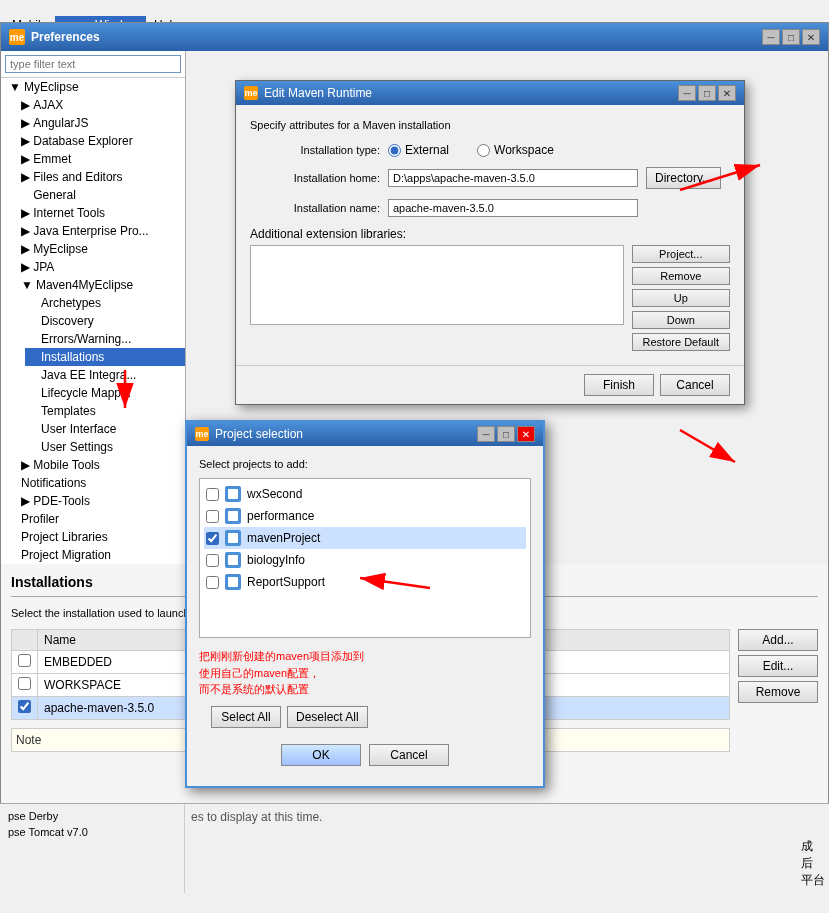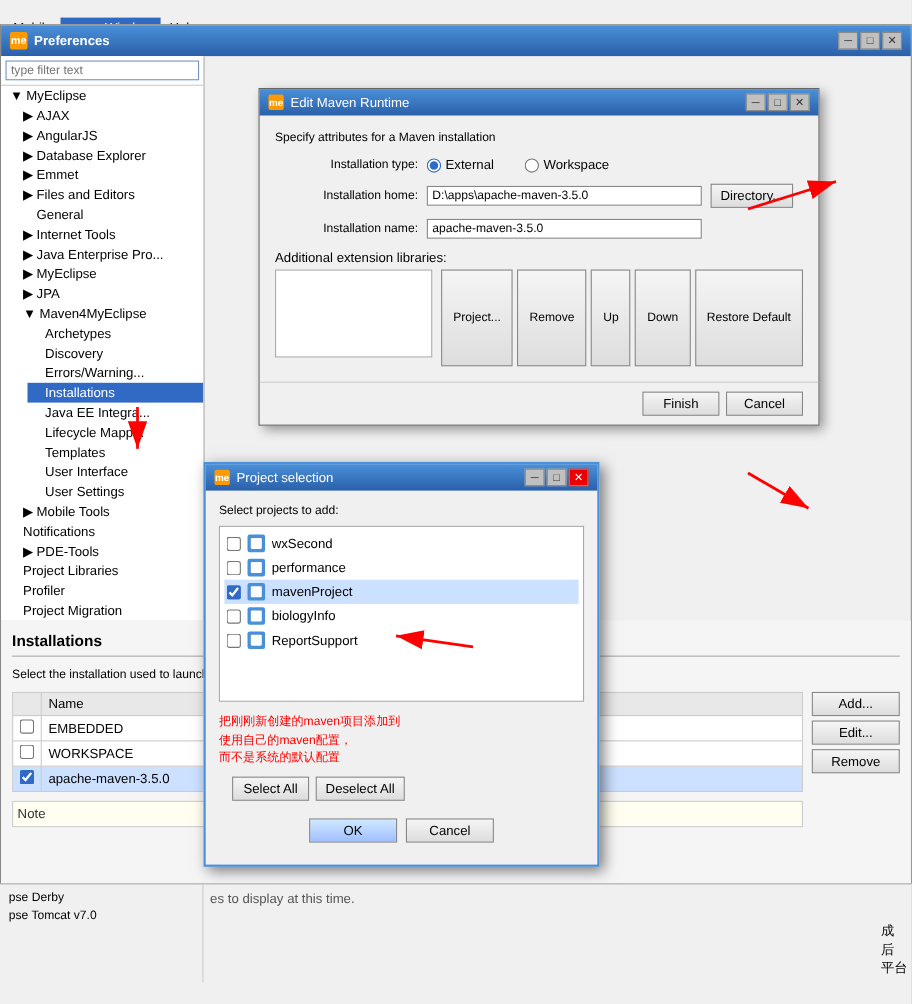--- a/index.html
+++ b/index.html
@@ -219,24 +219,24 @@
               <span>Mobile Tools</span>
             </div>
           <div class="tree-item">
               <span>Notifications</span>
             </div>
           <div class="tree-item">
               <span>▶</span>
               <span>PDE-Tools</span>
             </div>
           <div class="tree-item">
+              <span>Profiler</span>
+            </div>
+          <div class="tree-item">
               <span>Project Libraries</span>
-            </div>
-          <div class="tree-item">
-              <span>Profiler</span>
             </div>
           <div class="tree-item">
               <span>Project Migration</span>
             </div>
         </div>
       </div>
     </div>
 
     <div class="content">
       <div class="content-title">Installations</div>
@@ -327,21 +327,21 @@
 
     <div class="dialog-row">
       <span class="dialog-label">Installation name:</span>
       <input type="text" class="dialog-input" style="width: 250px;" value="apache-maven-3.5.0">
     </div>
 
     <div style="margin-bottom:4px;">Additional extension libraries:</div>
 
     <div style="display:flex; gap:8px;">
       <div class="ext-libs" style="flex:1;"></div>
-      <div style="display:flex; gap:4px;">
+      <div style="display:flex; flex-direction:column; gap:4px;">
         <button class="ext-btn">Project...</button>
         <button class="ext-btn">Remove</button>
         <button class="ext-btn">Up</button>
         <button class="ext-btn">Down</button>
         <button class="ext-btn">Restore Default</button>
       </div>
     </div>
   </div>
   <div class="dialog-footer">
     <button class="btn">Finish</button>

